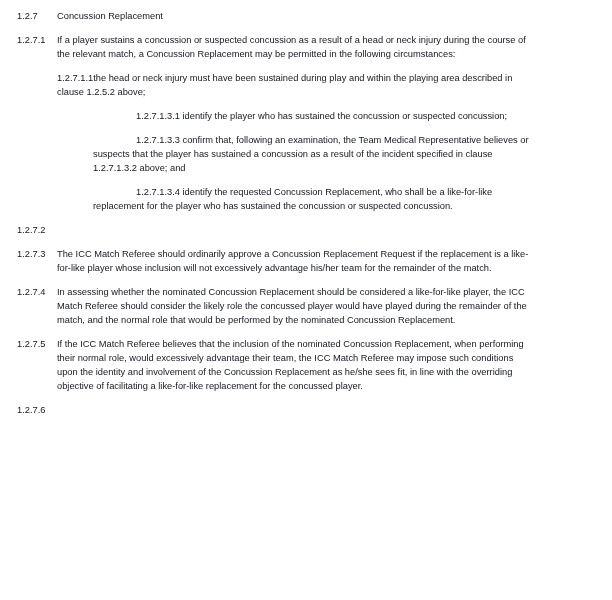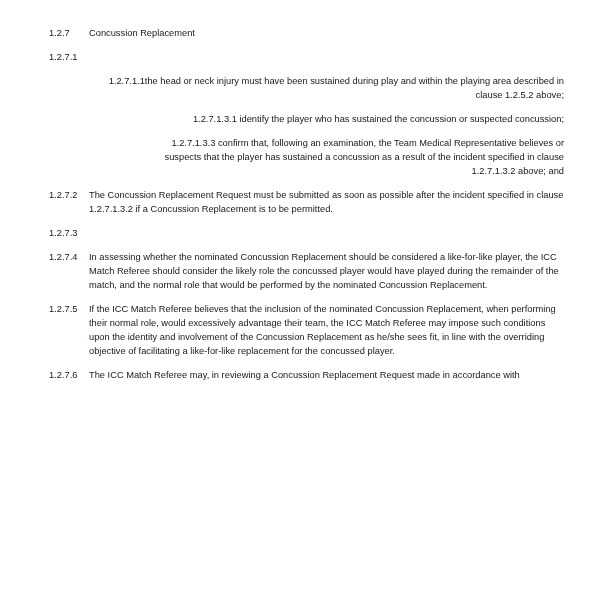--- a/index.html
+++ b/index.html
@@ -13,23 +13,22 @@
     overflow: hidden;
     font-family: "Liberation Sans", sans-serif;
     color: #14181f;
     -webkit-font-smoothing: antialiased;
   }
 
   #page {
     position: relative;
     width: 548px;
     height: 600px;
-    padding-top: 26px;
+    padding-top: 9px;
     box-sizing: border-box;
-    margin-left: 32px;
   }
 
   .clause {
     display: flex;
     align-items: flex-start;
     font-size: 9.3px;
     line-height: 14px;
     margin-bottom: 10px;
   }
 
@@ -44,30 +43,28 @@
   }
   .lvl1 .body, .lvl2 .body {
     flex: 1 1 auto;
   }
 
   
   .lvl3 {
     padding-left: 57px;
     padding-right: 16px;
     display: block;
-    text-align: right;
   }
 
   
   .lvl4 {
     padding-left: 93px;
     padding-right: 16px;
     display: block;
     text-indent: -0px;
-    text-align: right;
   }
   .lvl4 .inner {
     padding-left: 43px;
     text-indent: -43px;
   }
 
   
   .cont {
     padding-left: 57px;
     padding-right: 16px;
@@ -82,37 +79,38 @@
 <body>
 
 <div id="page">
   <div id="clause-list">
       <div class="clause lvl1">
         <span class="num">1.2.7</span>
         <span class="body">Concussion Replacement</span>
       </div>
       <div class="clause lvl2">
         <span class="num">1.2.7.1</span>
+        <span class="body">If a player sustains a concussion or suspected concussion as a result of a head or neck injury during the course of the relevant match, a Concussion Replacement may be permitted in the following circumstances:</span>
       </div>
       <div class="clause lvl3"><span>1.2.7.1.1</span><span>the head or neck injury must have been sustained during play and within the playing area described in clause 1.2.5.2 above;</span></div>
       <div class="clause lvl4"><span class="inner"><span>1.2.7.1.3.1</span> <span>identify the player who has sustained the concussion or suspected concussion;</span></span></div>
       <div class="clause lvl4"><span class="inner"><span>1.2.7.1.3.3</span> <span>confirm that, following an examination, the Team Medical Representative believes or suspects that the player has sustained a concussion as a result of the incident specified in clause 1.2.7.1.3.2 above; and</span></span></div>
+      <div class="clause lvl4"><span class="inner"><span>1.2.7.1.3.4</span> <span>identify the requested Concussion Replacement, who shall be a like-for-like replacement for the player who has sustained the concussion or suspected concussion.</span></span></div>
       <div class="clause lvl2">
         <span class="num">1.2.7.2</span>
-        <span class="body">The Concussion Replacement Request must be submitted as soon as possible after the incident specified in clause 1.2.7.1.3.2 if a Concussion Replacement is to be permitted.</span>
       </div>
       <div class="clause lvl2">
         <span class="num">1.2.7.3</span>
+        <span class="body">The ICC Match Referee should ordinarily approve a Concussion Replacement Request if the replacement is a like-for-like player whose inclusion will not excessively advantage his/her team for the remainder of the match.</span>
       </div>
       <div class="clause lvl2">
         <span class="num">1.2.7.4</span>
         <span class="body">In assessing whether the nominated Concussion Replacement should be considered a like-for-like player, the ICC Match Referee should consider the likely role the concussed player would have played during the remainder of the match, and the normal role that would be performed by the nominated Concussion Replacement.</span>
       </div>
       <div class="clause lvl2">
         <span class="num">1.2.7.5</span>
         <span class="body">If the ICC Match Referee believes that the inclusion of the nominated Concussion Replacement, when performing their normal role, would excessively advantage their team, the ICC Match Referee may impose such conditions upon the identity and involvement of the Concussion Replacement as he/she sees fit, in line with the overriding objective of facilitating a like-for-like replacement for the concussed player.</span>
       </div>
       <div class="clause lvl2">
         <span class="num">1.2.7.6</span>
-        <span class="body">The ICC Match Referee may, in reviewing a Concussion Replacement Request made in accordance with</span>
       </div>
     </div>
 </div>
 
 </body></html>

